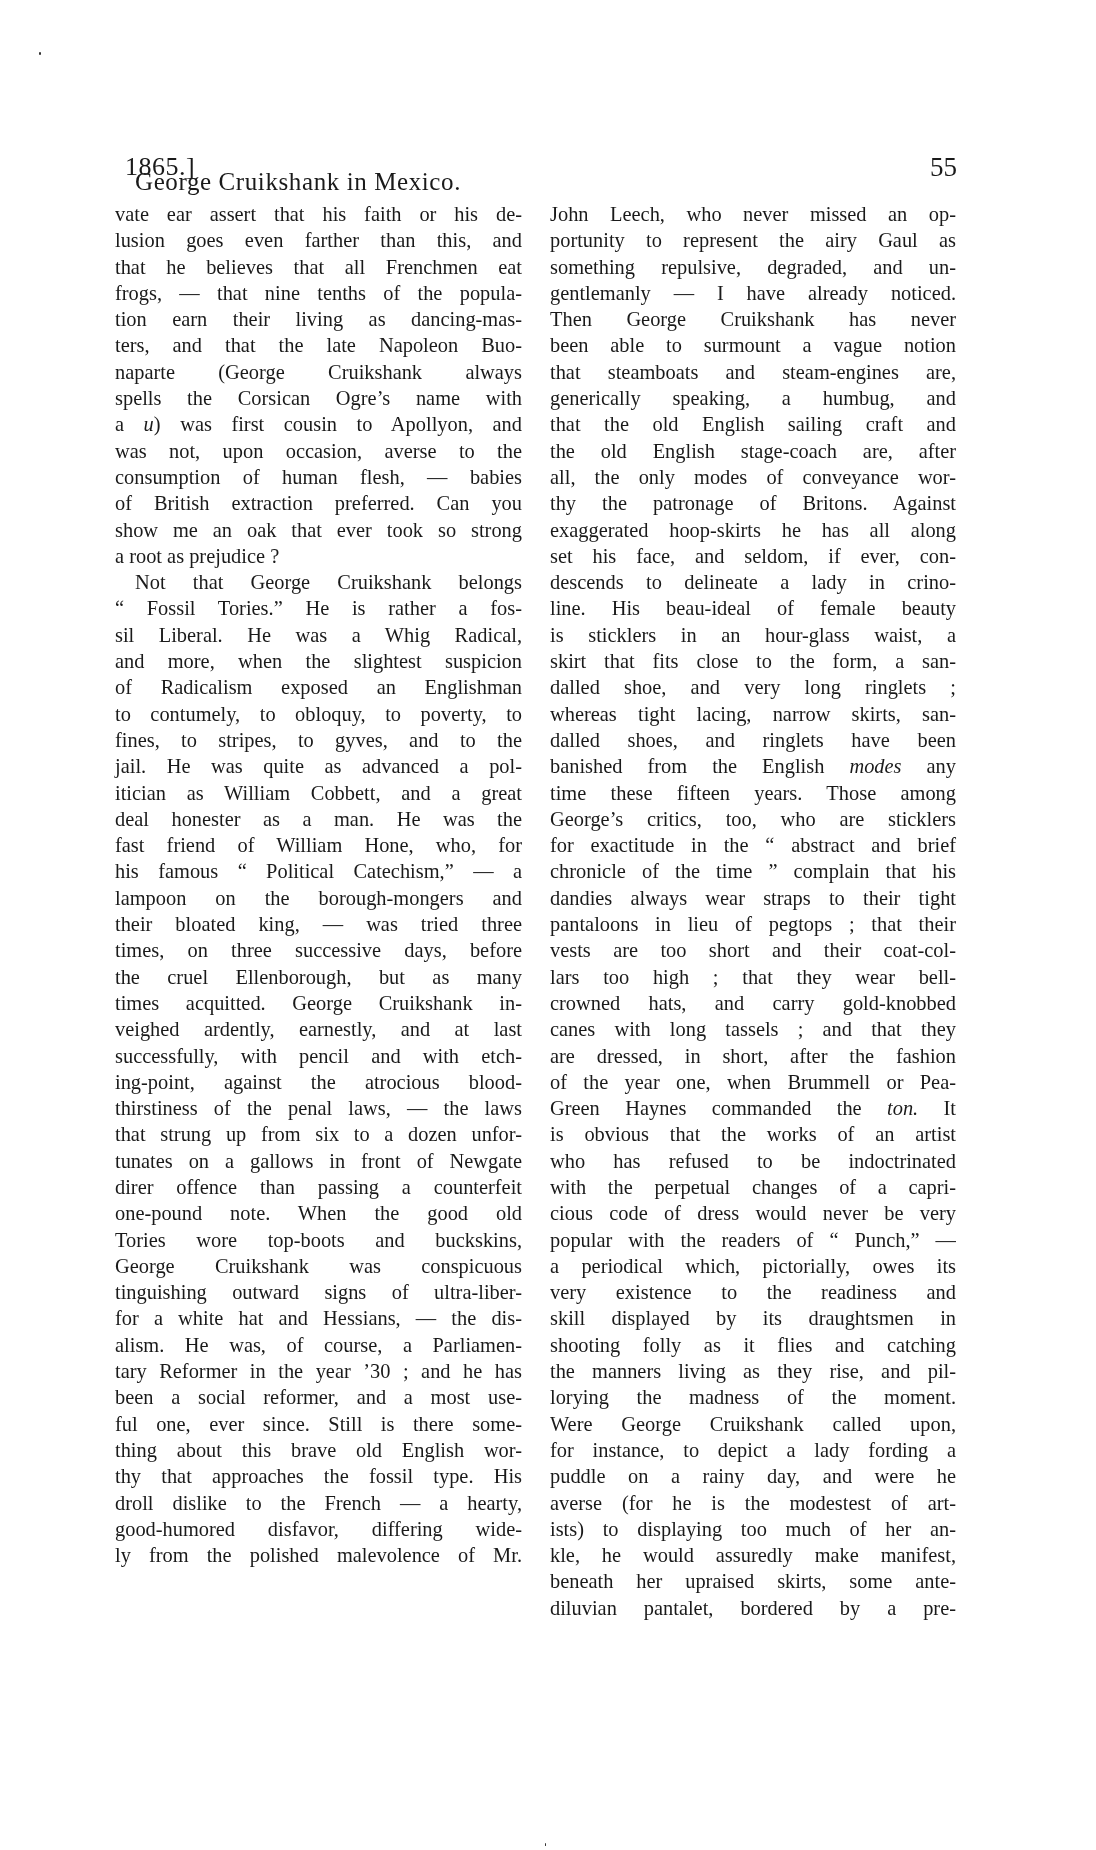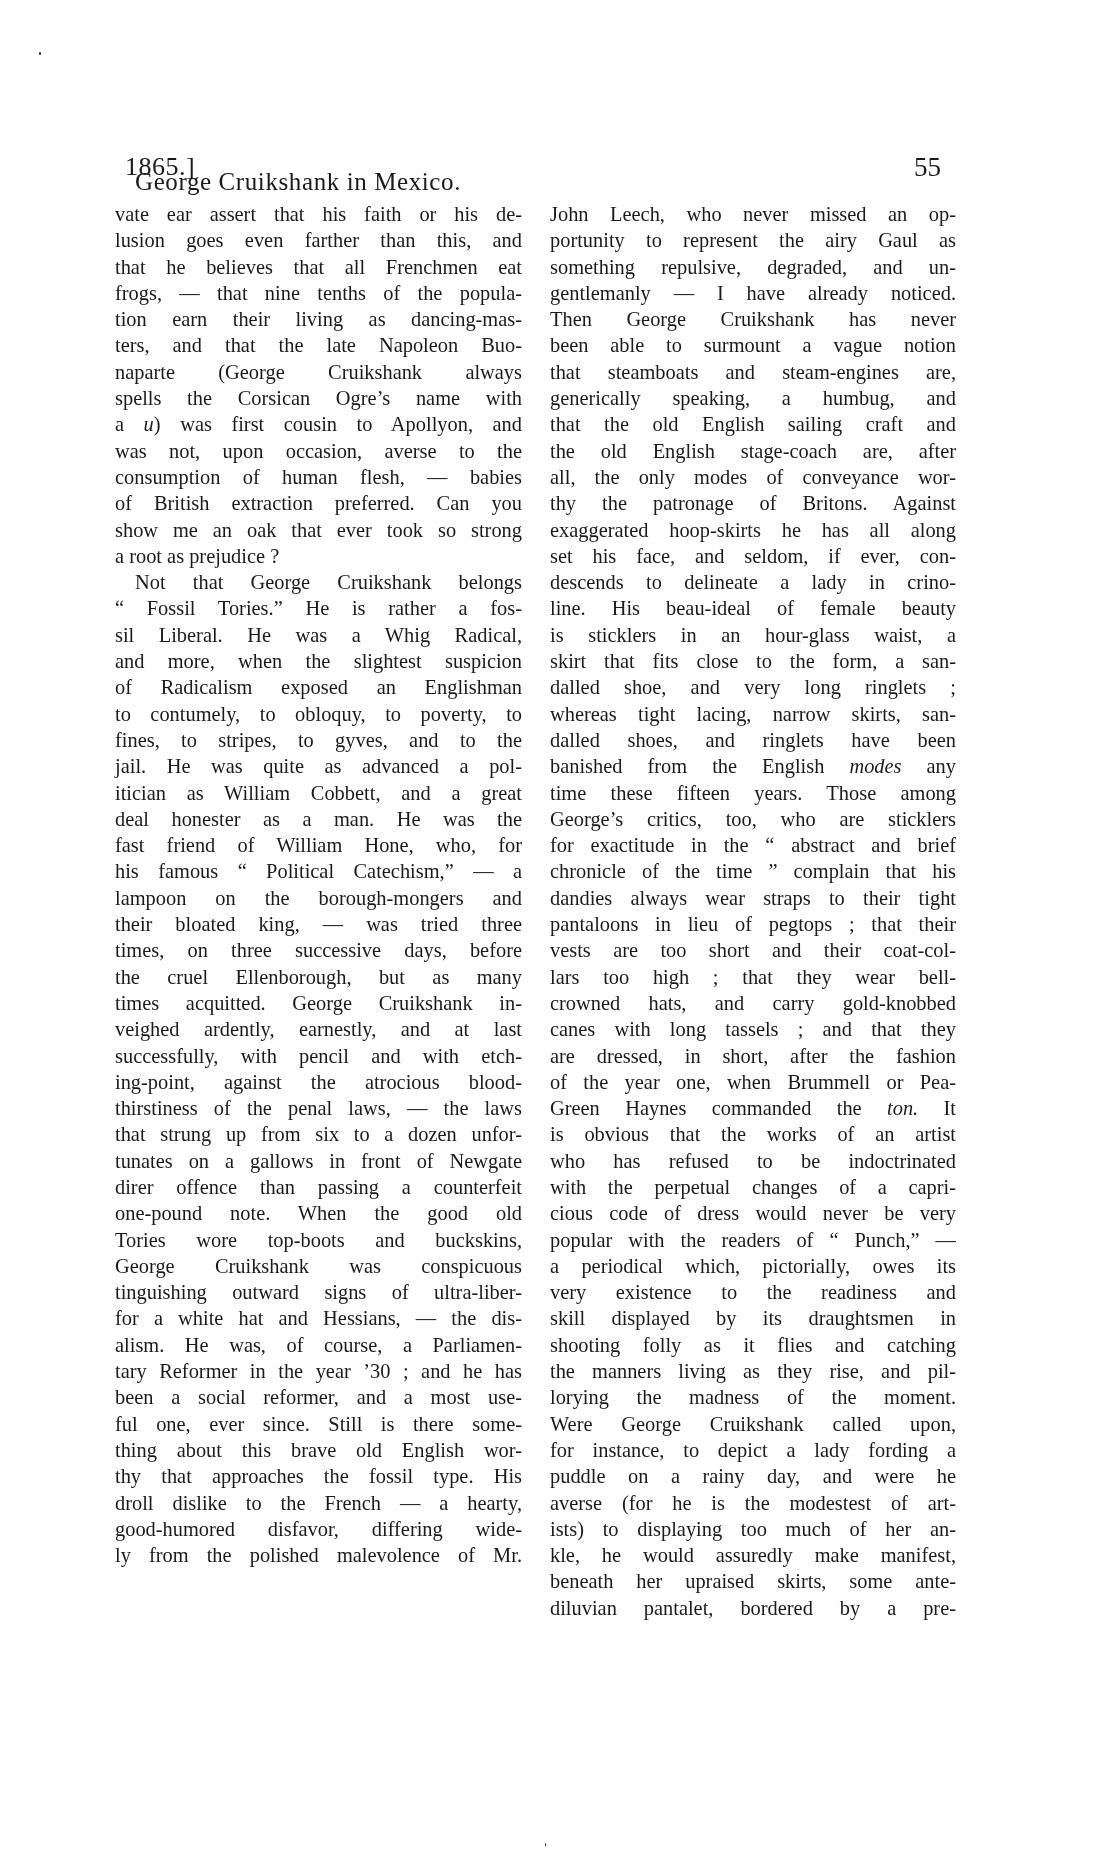--- a/index.html
+++ b/index.html
@@ -12,21 +12,21 @@
   .running-head {
     position: absolute; left: 115px; top: 152px; width: 842px; height: 40px;
   }
   .rh-year { position: absolute; left: 3px; top: 0; font-size: 26px; letter-spacing: 0.5px; margin-left: 7px; }
   .rh-title {
     position: absolute; left: 0; right: 0; top: 0; 
     font-size: 25px; letter-spacing: 0.6px;
     padding-left: 20px;
     margin-top: 16px;
   }
-  .rh-page { position: absolute; right: 16px; top: 0; font-size: 27px; margin-left: 12px; }
+  .rh-page { position: absolute; right: 0; top: 0; font-size: 27px; margin-left: 12px; }
   .column {
     position: absolute; top: 201px;
     font-size: 20.4px; line-height: 26.3px;
   }
   .col-left { left: 115px; width: 407px; }
   .col-right { left: 550px; width: 406px; }
   .line {
     display: block; height: 26.3px; white-space: nowrap;
     text-align: justify; text-align-last: justify;
   }

